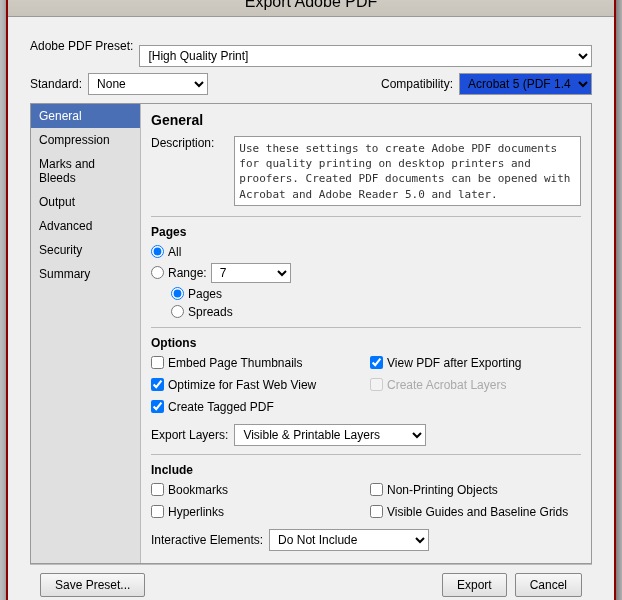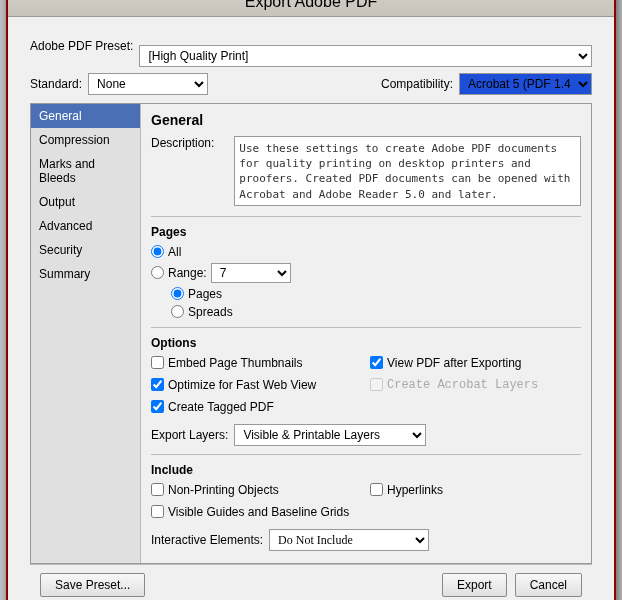--- a/index.html
+++ b/index.html
@@ -199,21 +199,20 @@
       align-items: center;
       margin-bottom: 4px;
       gap: 6px;
     }
     .interactive-select {
       font-size: 12px;
       padding: 2px 4px;
       border: 1px solid #999;
       background: white;
       width: 160px;
-      font-family: Liberation Serif, serif;
     }
     .bottom-bar {
       display: flex;
       align-items: center;
       padding: 8px 10px;
       border-top: 1px solid #bbb;
       background: #f0f0f0;
     }
     .btn {
       font-size: 12px;
@@ -223,21 +222,20 @@
       cursor: pointer;
       border-radius: 2px;
     }
     .btn-right {
       margin-left: auto;
       display: flex;
       gap: 8px;
     }
     .disabled-text {
       color: #aaa;
-      font-family: Liberation Mono, monospace;
     }
   </style>
 </head>
 <body>
 
 <div class="dialog">
   <div class="title-bar">Export Adobe PDF</div>
   <div class="dialog-body">
 
     <div class="top-row">
@@ -338,20 +336,24 @@
             <option>Visible &amp; Printable Layers</option>
           </select>
         </div>
 
         <hr class="section-divider">
 
         <div class="section-label">Include</div>
 
         <div class="include-grid">
           <div class="checkbox-row">
+            <input type="checkbox" id="bookmarks" style="">
+            <label for="bookmarks">Bookmarks</label>
+          </div>
+          <div class="checkbox-row">
             <input type="checkbox" id="non-printing" style="">
             <label for="non-printing">Non-Printing Objects</label>
           </div>
           <div class="checkbox-row">
             <input type="checkbox" id="hyperlinks" style="">
             <label for="hyperlinks">Hyperlinks</label>
           </div>
           <div class="checkbox-row">
             <input type="checkbox" id="visible-guides" style="">
             <label for="visible-guides">Visible Guides and Baseline Grids</label>

